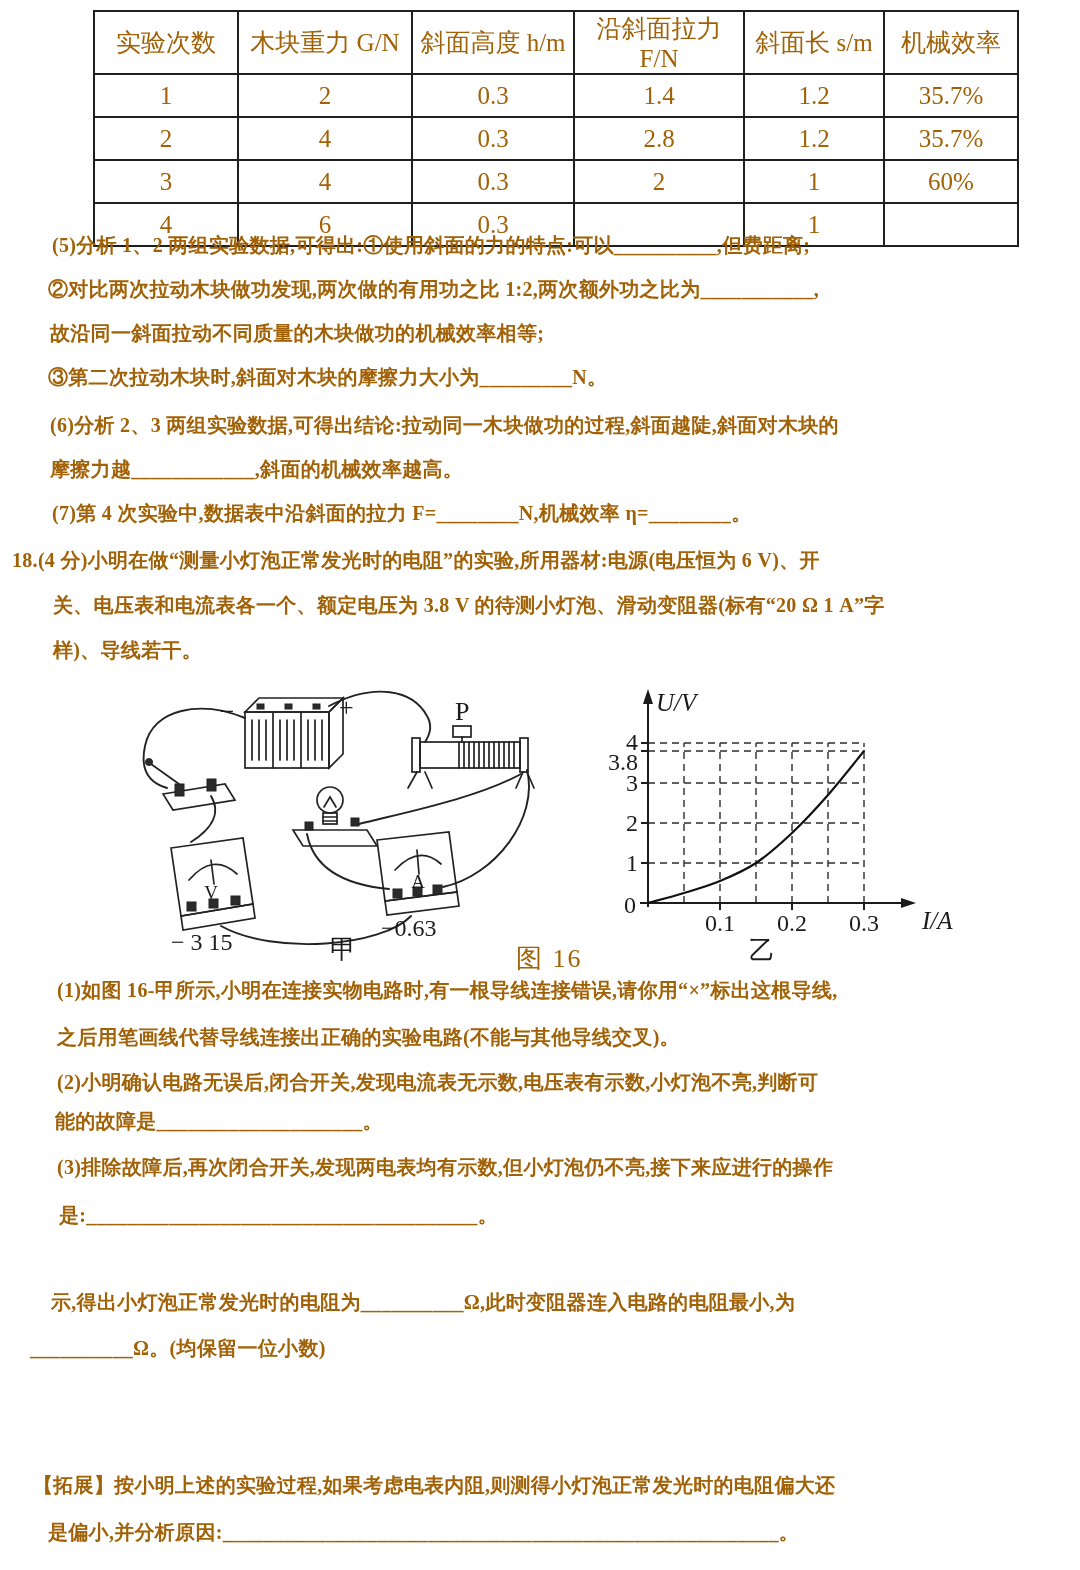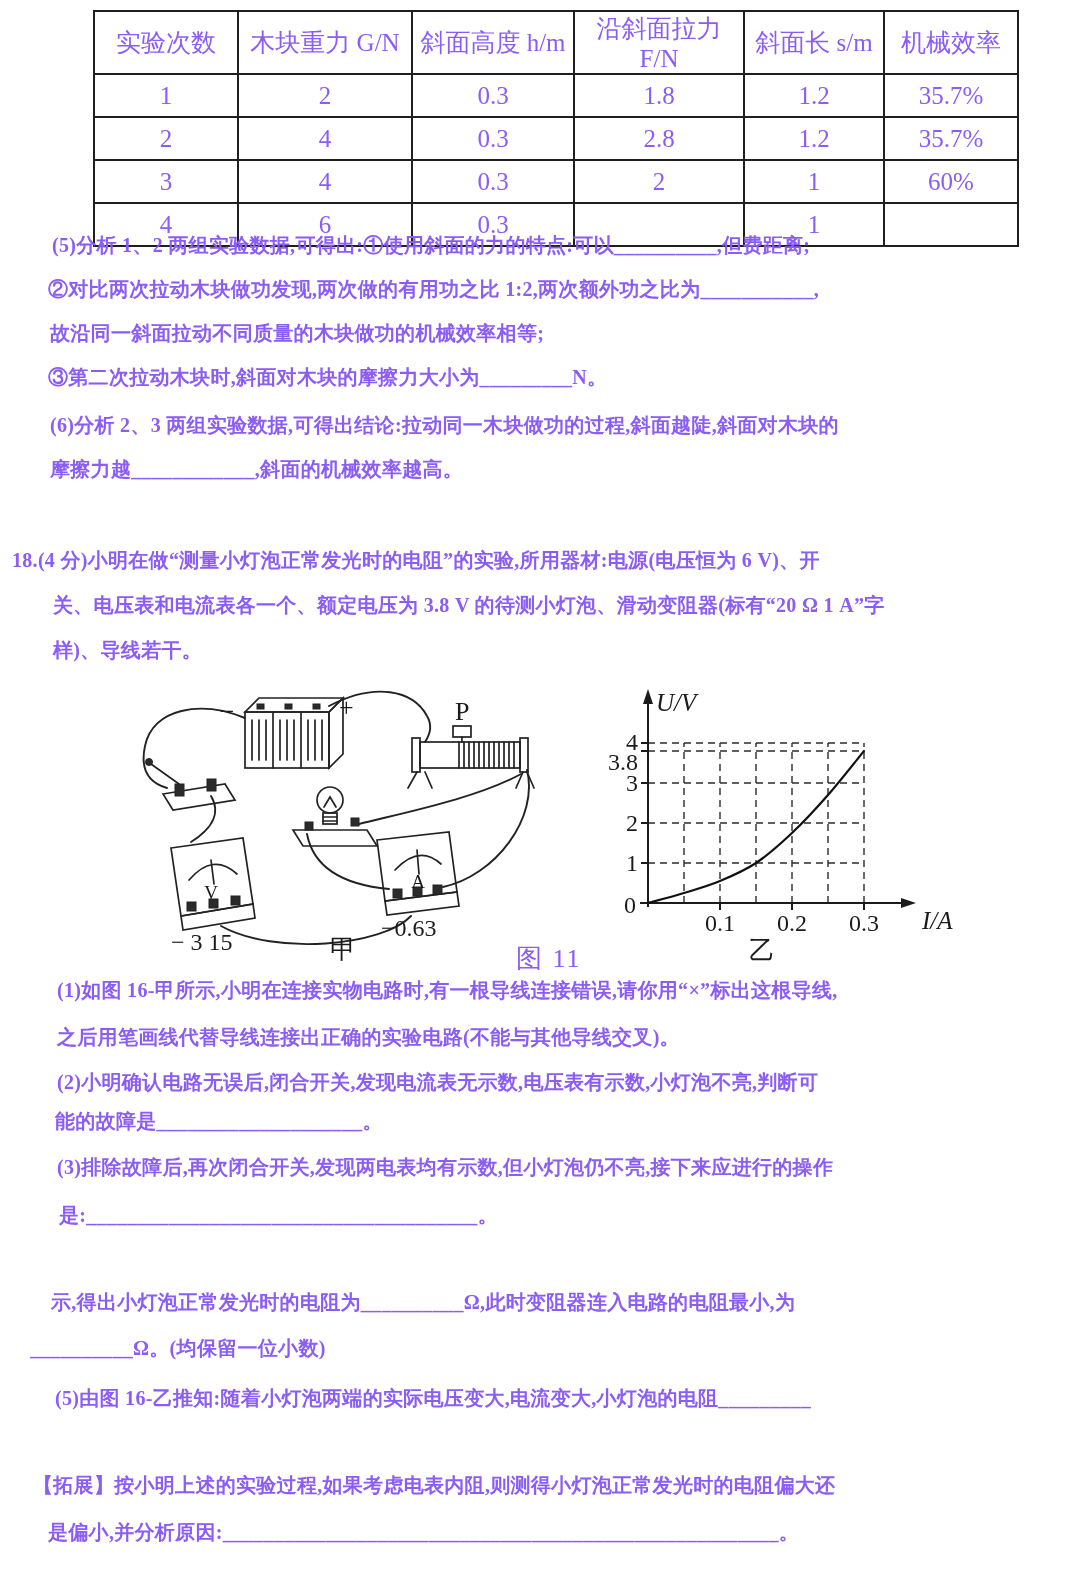--- a/index.html
+++ b/index.html
@@ -1,17 +1,17 @@
 <!DOCTYPE html>
 <html><head>
 <meta charset="utf-8">
 <style>
   html,body{margin:0;padding:0;background:#e9e9e9;}
   .page{position:relative;width:1080px;height:1570px;background:#ffffff;margin:0 auto;
-        font-family:"Liberation Serif","DejaVu Serif",serif;color:#8b5cf6;overflow:hidden;}
+        font-family:"Liberation Serif","DejaVu Serif",serif;color:#a16207;overflow:hidden;}
   .ln{position:absolute;white-space:nowrap;font-size:20px;letter-spacing:.3px;line-height:1.15;font-weight:bold;}
   table.exp{position:absolute;left:93px;top:10px;width:912px;border-collapse:collapse;table-layout:fixed;}
   table.exp th,table.exp td{border:2px solid #1f1f1f;text-align:center;vertical-align:middle;
         font-weight:normal;font-size:25px;padding:0;}
   table.exp th{height:46px;}
   table.exp td{height:41px;}
   .fig-caption{position:absolute;left:516px;top:941px;font-size:26px;letter-spacing:2px;}
   svg{position:absolute;overflow:visible;}
   svg text{font-family:"Liberation Serif","DejaVu Serif",serif;fill:#1b1b1b;}
   .sk{stroke:#222;fill:none;stroke-width:1.7;stroke-linecap:round;}
@@ -39,21 +39,21 @@
         <th style="width:168px">沿斜面拉力 F/N</th>
         <th style="width:138px">斜面长 s/m</th>
         <th style="width:132px">机械效率</th>
       </tr>
     </thead>
     <tbody>
       <tr>
         <td>1</td>
         <td>2</td>
         <td>0.3</td>
-        <td>1.8</td>
+        <td>1.4</td>
         <td>1.2</td>
         <td>35.7%</td>
       </tr>
       <tr>
         <td>2</td>
         <td>4</td>
         <td>0.3</td>
         <td>2.8</td>
         <td>1.2</td>
         <td>35.7%</td>
@@ -76,20 +76,21 @@
       </tr>
     </tbody>
   </table>
 
   <div class="ln" style="left:52px;top:234px">(5)分析 1、2 两组实验数据,可得出:①使用斜面的力的特点:可以__________,但费距离;</div>
   <div class="ln" style="left:48px;top:278px">②对比两次拉动木块做功发现,两次做的有用功之比 1:2,两次额外功之比为___________,</div>
   <div class="ln" style="left:48px;top:366px">③第二次拉动木块时,斜面对木块的摩擦力大小为_________N。</div>
   <div class="ln" style="left:50px;top:322px">故沿同一斜面拉动不同质量的木块做功的机械效率相等;</div>
   <div class="ln" style="left:50px;top:414px">(6)分析 2、3 两组实验数据,可得出结论:拉动同一木块做功的过程,斜面越陡,斜面对木块的</div>
   <div class="ln" style="left:50px;top:458px">摩擦力越____________,斜面的机械效率越高。</div>
+  <div class="ln" style="left:52px;top:502px">(7)第 4 次实验中,数据表中沿斜面的拉力 F=________N,机械效率 η=________。</div>
 
   <div class="ln" style="left:12px;top:549px">18.(4 分)小明在做“测量小灯泡正常发光时的电阻”的实验,所用器材:电源(电压恒为 6 V)、开</div>
   <div class="ln" style="left:53px;top:594px">关、电压表和电流表各一个、额定电压为 3.8 V 的待测小灯泡、滑动变阻器(标有“20 Ω  1 A”字</div>
   <div class="ln" style="left:53px;top:639px">样)、导线若干。</div>
 
   <svg style="left:75px;top:688px" width="520" height="290" viewBox="0 0 520 290">
 
     <g>
       <path class="wire" d="M170,30 C126,12 78,20 70,58 C64,86 78,96 92,100"></path>
       <path class="wire" d="M254,18 C300,-6 338,2 352,28 C358,38 354,48 350,54"></path>
@@ -230,27 +231,26 @@
     <text class="gtick" x="48" y="108" text-anchor="end">3</text>
     <text class="gtick" x="48" y="148" text-anchor="end">2</text>
     <text class="gtick" x="48" y="188" text-anchor="end">1</text>
     <text class="gtick" x="46" y="230" text-anchor="end">0</text>
     <text class="gtick" x="130" y="248" text-anchor="middle">0.1</text>
     <text class="gtick" x="202" y="248" text-anchor="middle">0.2</text>
     <text class="gtick" x="274" y="248" text-anchor="middle">0.3</text>
     <text class="cjk" x="172" y="276" text-anchor="middle">乙</text>
   </svg>
 
-  <div class="fig-caption">图 11</div>
+  <div class="fig-caption">图 16</div>
 
   <div class="ln" style="left:57px;top:979px">(1)如图 16-甲所示,小明在连接实物电路时,有一根导线连接错误,请你用“×”标出这根导线,</div>
   <div class="ln" style="left:57px;top:1026px">之后用笔画线代替导线连接出正确的实验电路(不能与其他导线交叉)。</div>
   <div class="ln" style="left:57px;top:1071px">(2)小明确认电路无误后,闭合开关,发现电流表无示数,电压表有示数,小灯泡不亮,判断可</div>
   <div class="ln" style="left:55px;top:1110px">能的故障是____________________。</div>
   <div class="ln" style="left:57px;top:1156px">(3)排除故障后,再次闭合开关,发现两电表均有示数,但小灯泡仍不亮,接下来应进行的操作</div>
   <div class="ln" style="left:59px;top:1204px">是:______________________________________。</div>
   <div class="ln" style="left:51px;top:1291px">示,得出小灯泡正常发光时的电阻为__________Ω,此时变阻器连入电路的电阻最小,为</div>
   <div class="ln" style="left:30px;top:1337px">__________Ω。(均保留一位小数)</div>
-  <div class="ln" style="left:55px;top:1387px">(5)由图 16-乙推知:随着小灯泡两端的实际电压变大,电流变大,小灯泡的电阻_________</div>
   <div class="ln" style="left:33px;top:1474px">【拓展】按小明上述的实验过程,如果考虑电表内阻,则测得小灯泡正常发光时的电阻偏大还</div>
   <div class="ln" style="left:48px;top:1521px">是偏小,并分析原因:______________________________________________________。</div>
 
 </div>
 
 </body></html>

